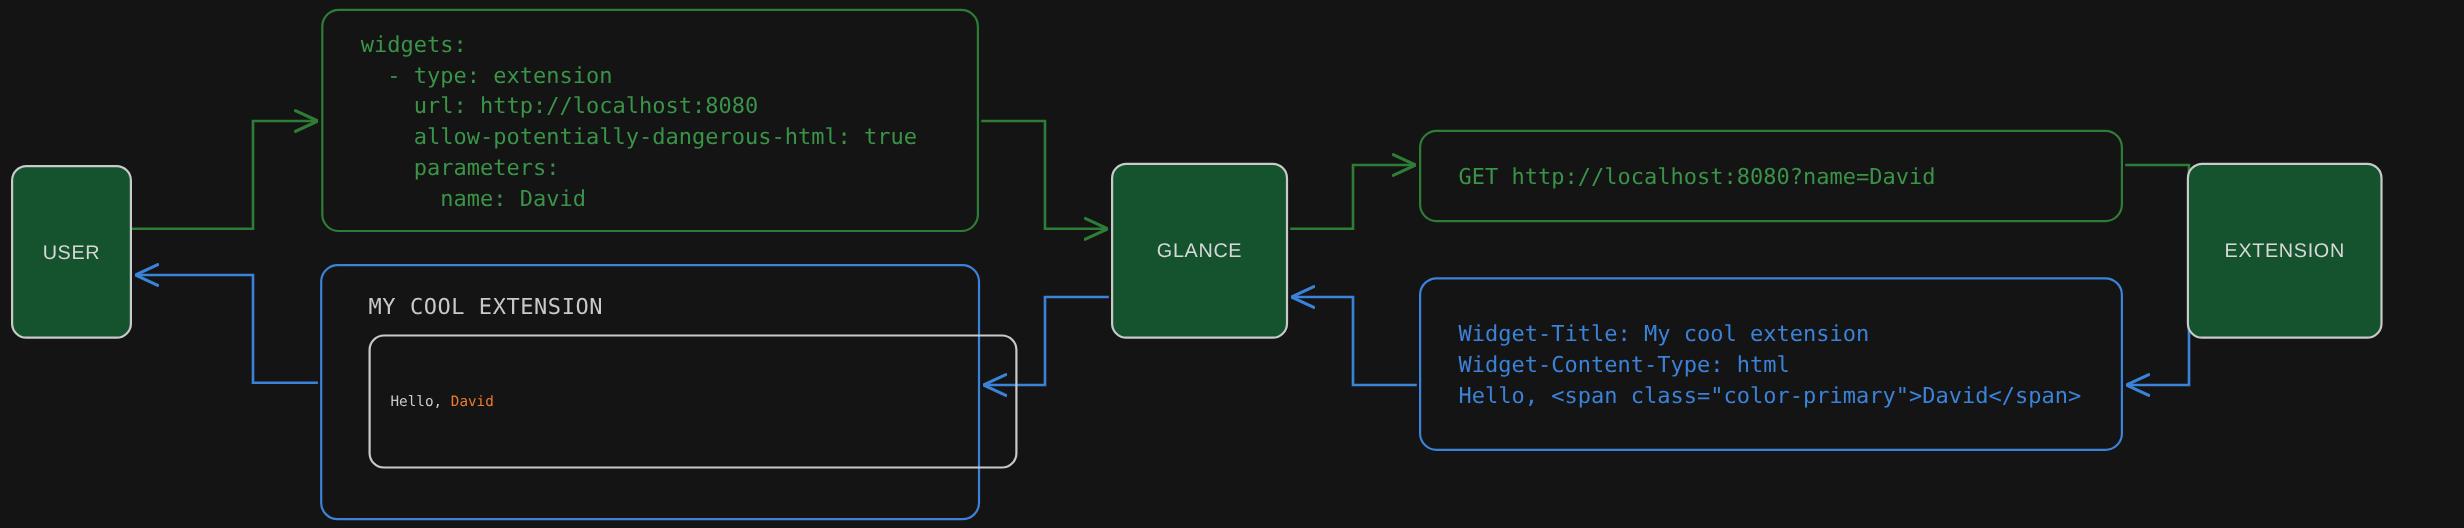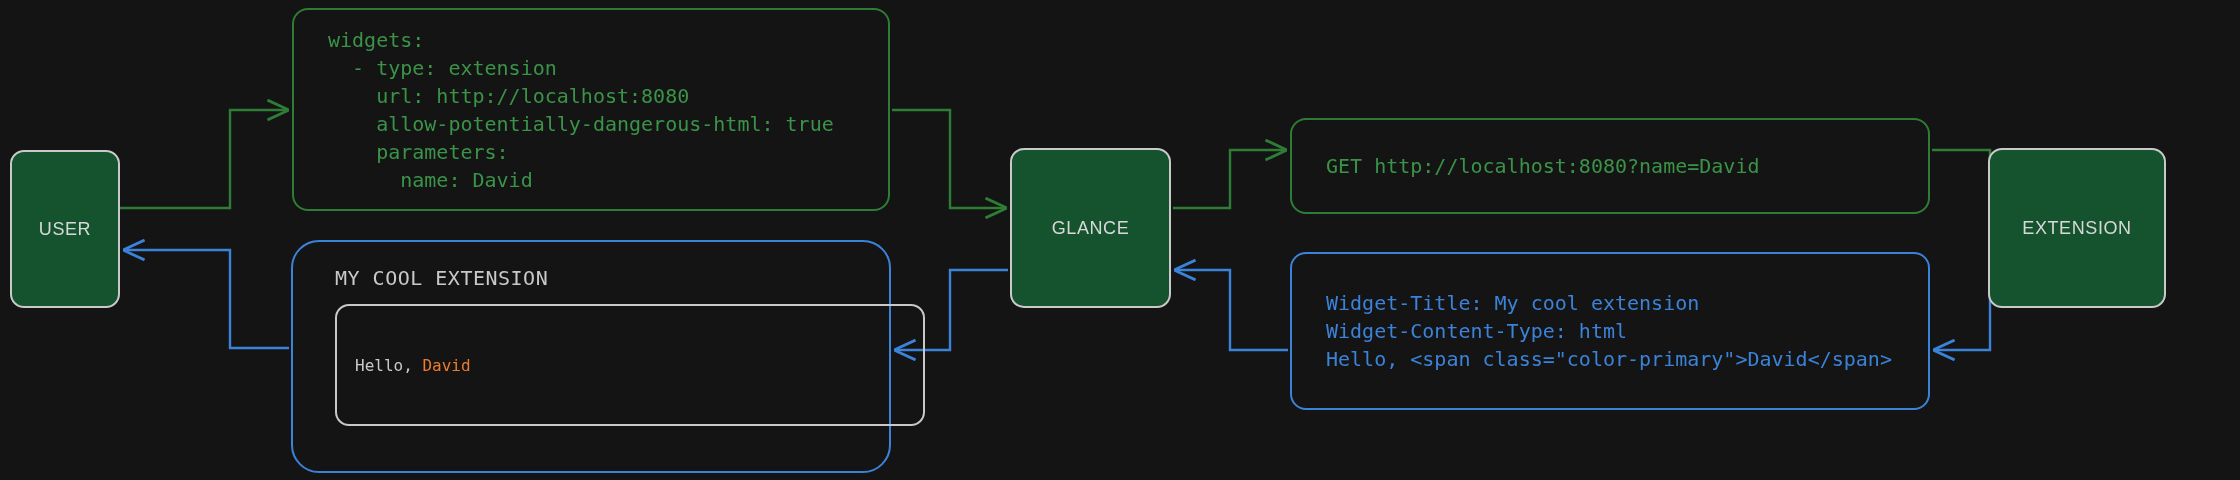--- a/index.html
+++ b/index.html
@@ -62,21 +62,21 @@
     margin: 0;
     padding: 0 0 0 34px;
   }
   .code.green { color: #3a9448; }
   .code.blue  { color: #3b82d9; }
 
   
   .widget-card {
     position: absolute;
     box-sizing: border-box;
-    border-radius: 28px;
+    border-radius: 16px;
     border: 2px solid #3b82d9;
     background: #141414;
     padding: 24px 0 16px 42px;
   }
   .widget-title {
     font-family: "DejaVu Sans Mono", monospace;
     font-size: 20px;
     color: #c9c9c9;
     letter-spacing: 0.5px;
     white-space: nowrap;
@@ -87,21 +87,21 @@
     width: 590px;
     height: 122px;
     border-radius: 14px;
     border: 2px solid #c9c9c9;
     display: flex;
     align-items: center;
     padding-left: 18px;
   }
   .widget-text {
     font-family: "DejaVu Sans Mono", monospace;
-    font-size: 16px;
+    font-size: 13px;
     color: #c9c9c9;
     white-space: pre;
   }
   .widget-text .accent { color: #ee7b2e; }
 </style>
 </head>
 <body>
 
 <div id="canvas">
 
@@ -156,21 +156,21 @@
       name: David</pre>
   </div>
 
   <div class="widget-card" style="left:291px; top:240px; width:600px; height:233px;">
     <div class="widget-title">MY COOL EXTENSION</div>
     <div class="widget-inner">
       <span class="widget-text"><span>Hello, </span><span class="accent">David</span></span>
     </div>
   </div>
 
-  <div class="codebox green" style="left:1290px; top:118px; width:640px; height:96px;">
+  <div class="codebox green" style="left:1290px; top:118px; width:640px; height:84px;">
     <div class="code green">GET http://localhost:8080?name=David</div>
   </div>
 
   <div class="codebox blue" style="left:1290px; top:252px; width:640px; height:158px;">
     <div class="code blue">Widget-Title: My cool extension</div>
     <div class="code blue">Widget-Content-Type: html</div>
     <div class="code blue blank"></div>
     <div class="code blue">Hello, &lt;span class="color-primary"&gt;David&lt;/span&gt;</div>
   </div>
 

